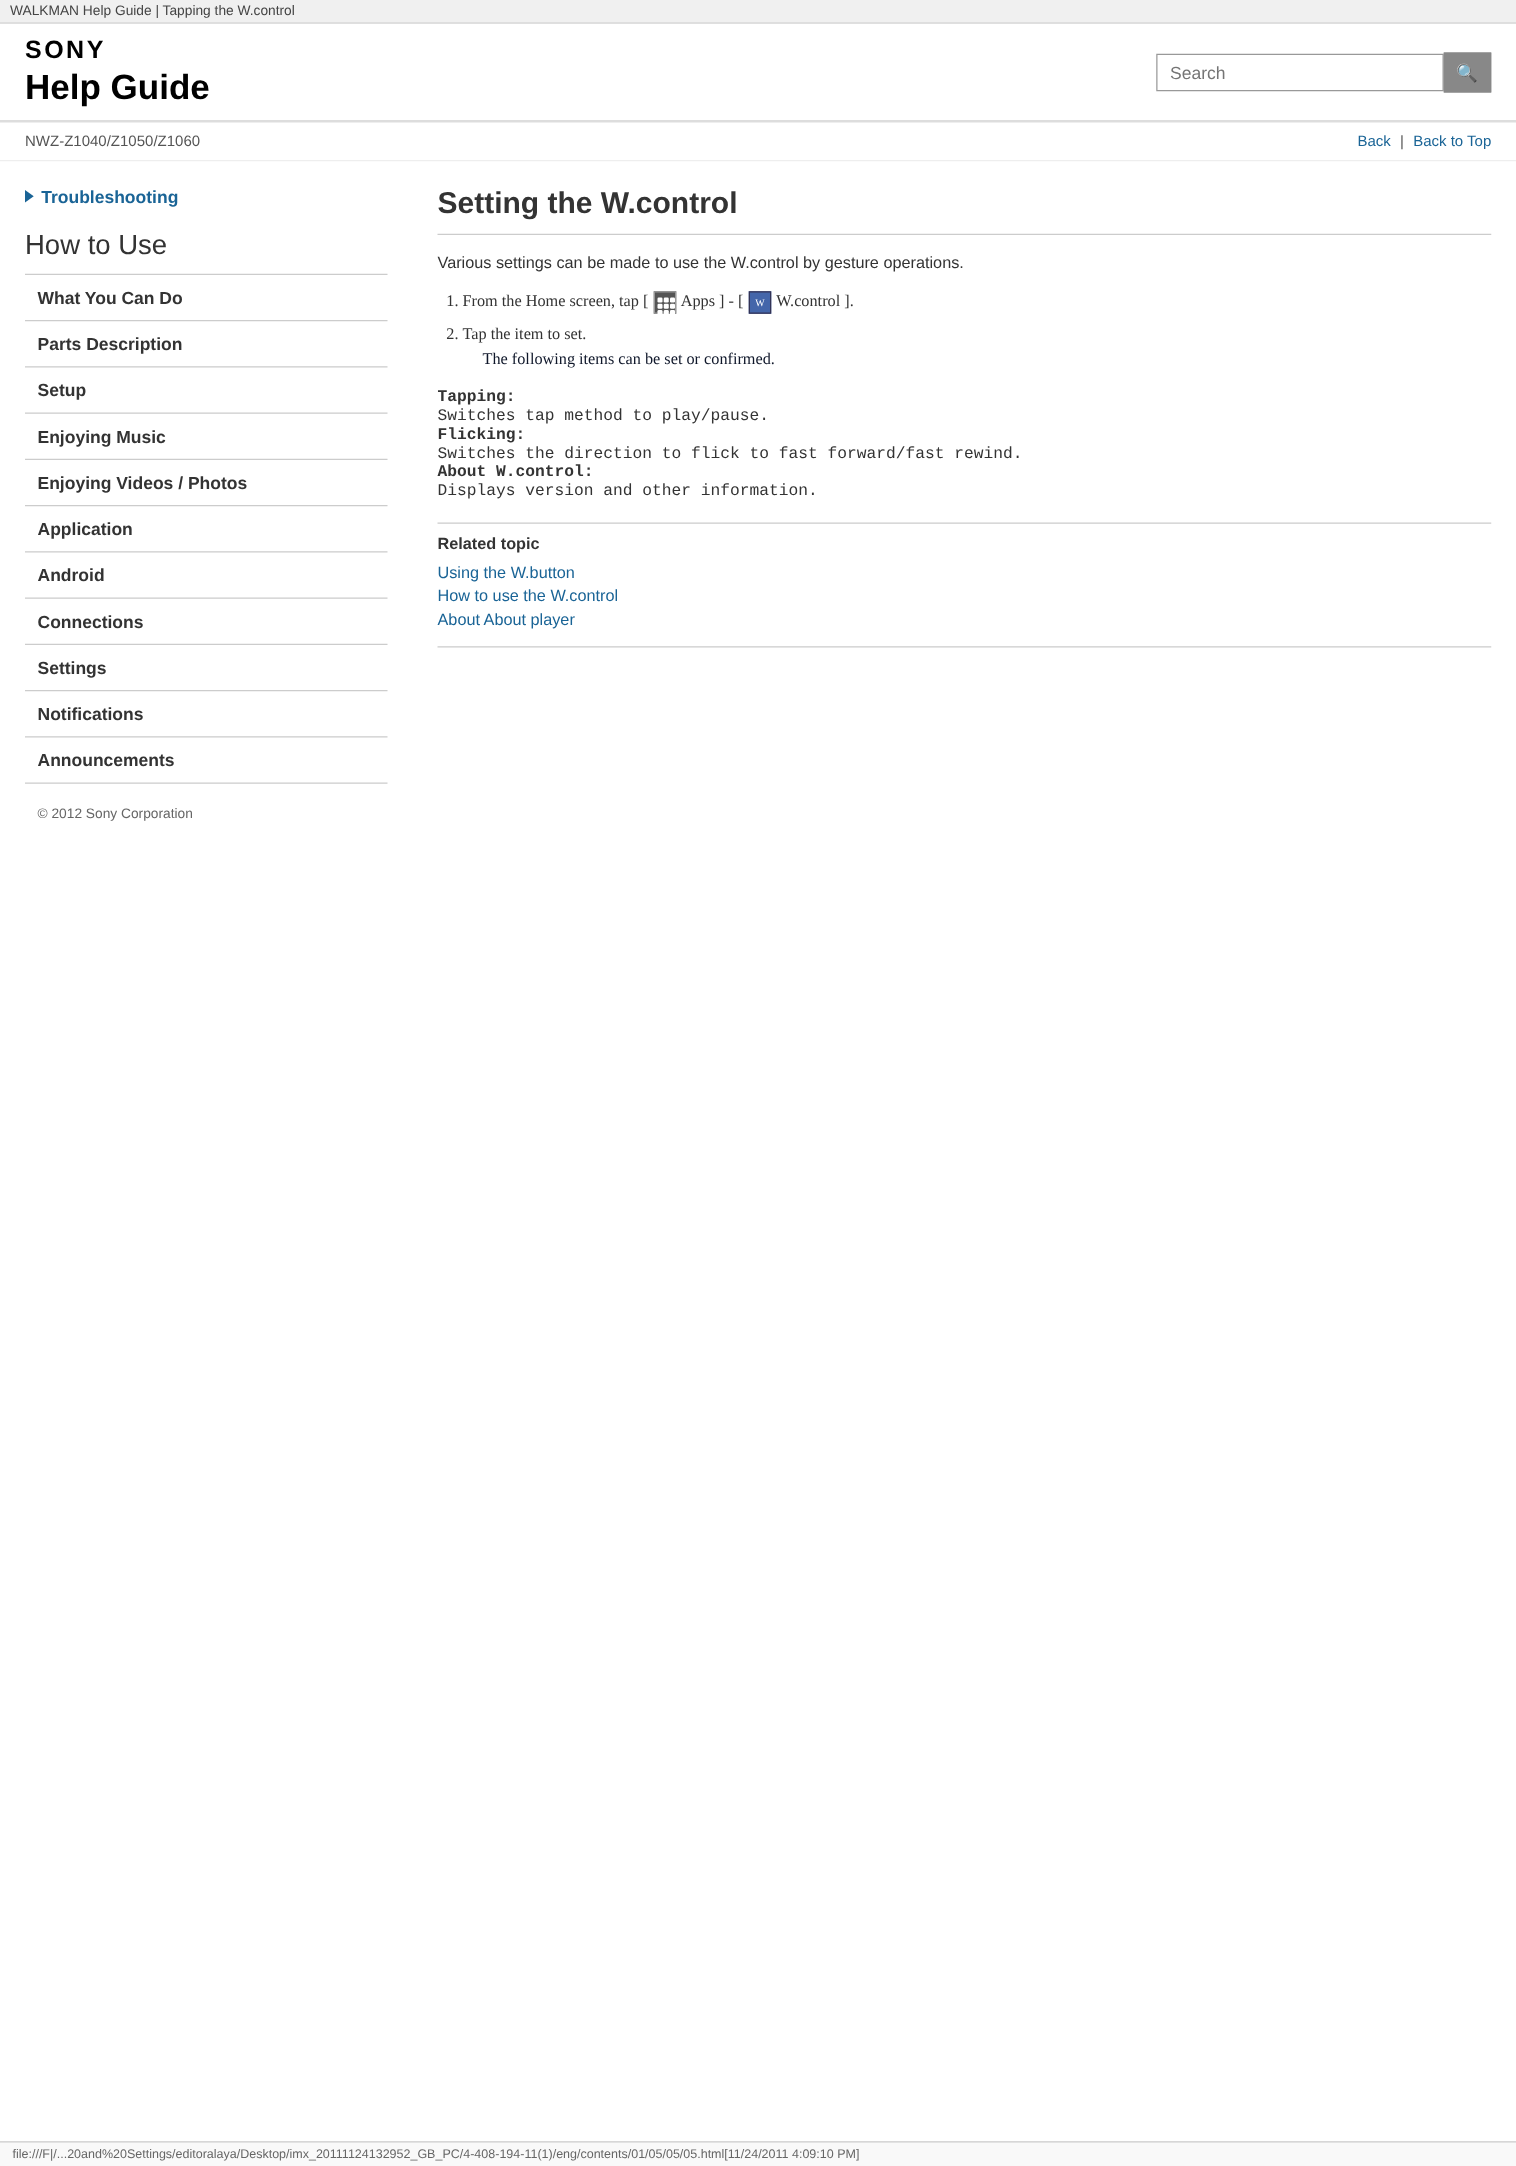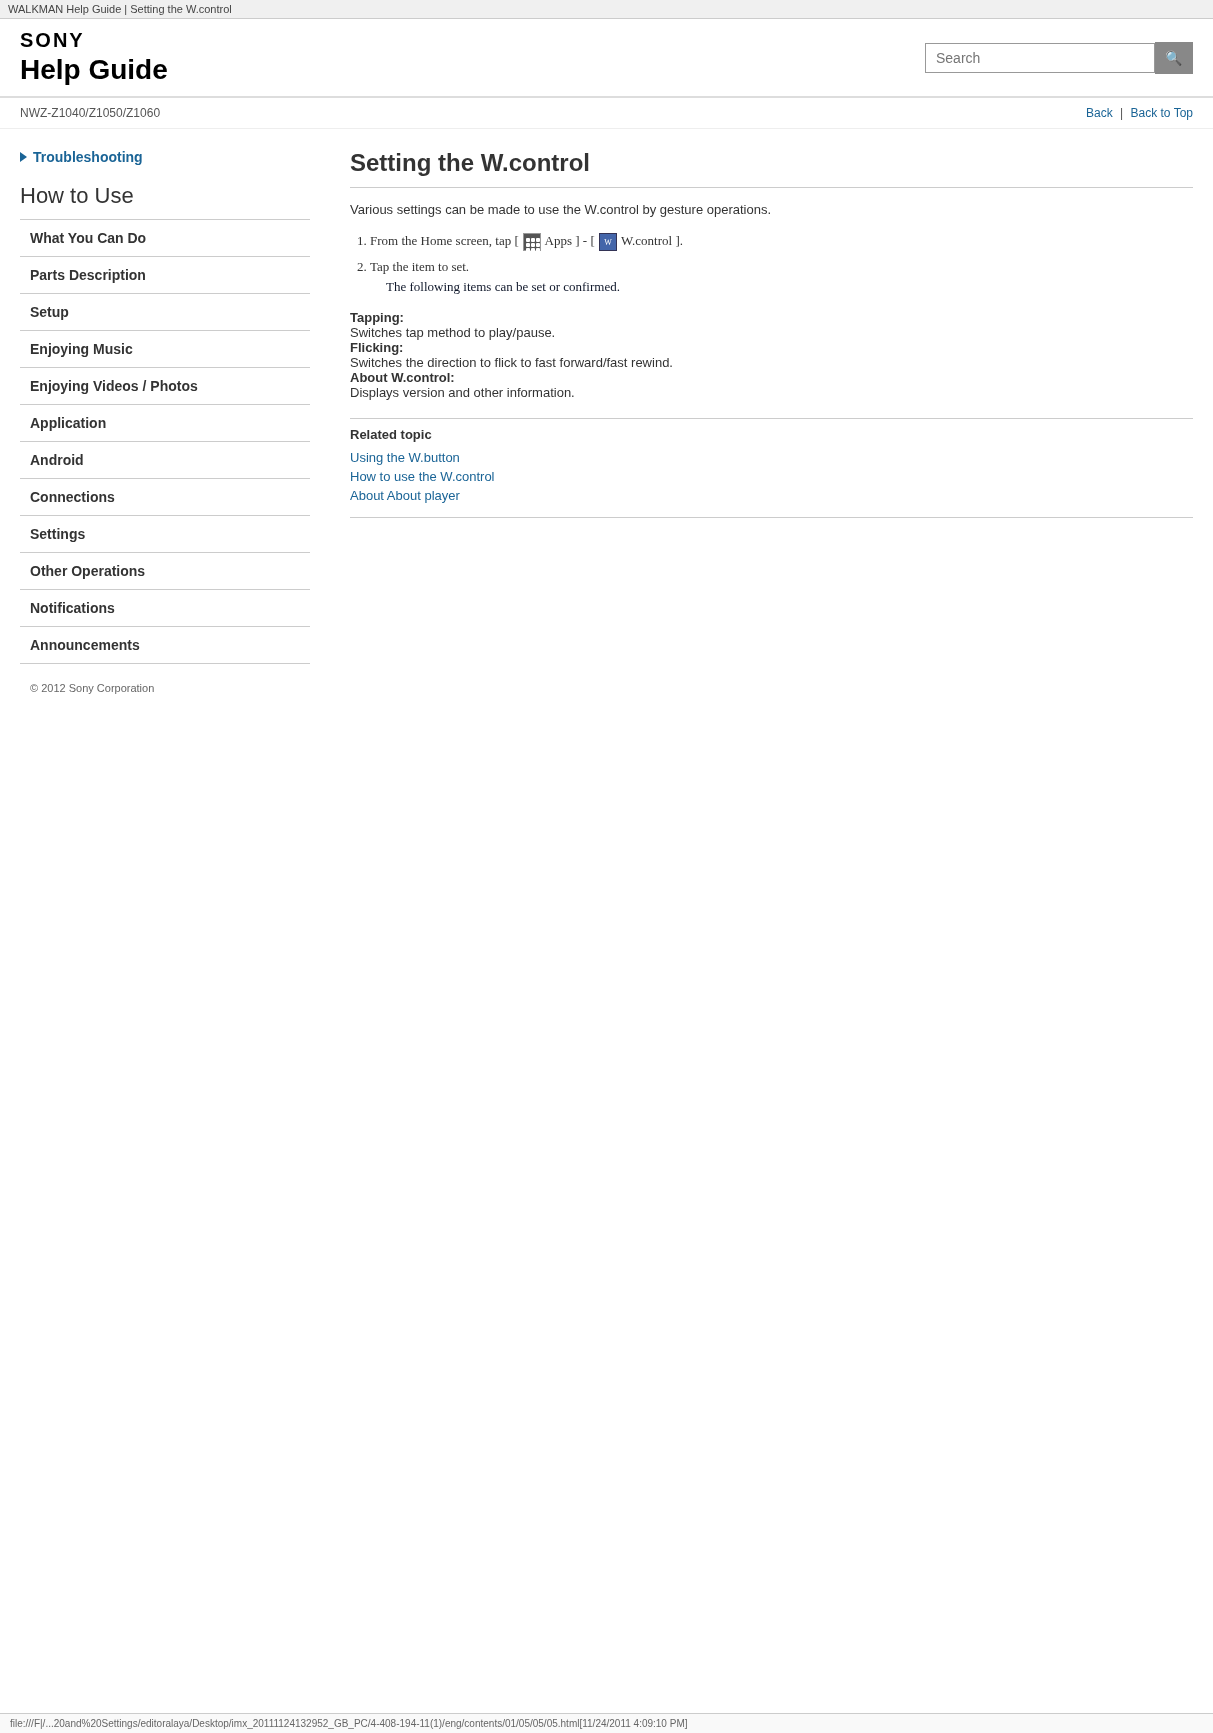--- a/index.html
+++ b/index.html
@@ -206,20 +206,21 @@
       text-align: center;
       line-height: 18px;
     }
     .step-sub {
       margin-left: 16px;
       font-size: 13px;
       color: #0f172a;
     }
     .tapping-section {
       margin-bottom: 14px;
+      font-family: Liberation Mono, monospace;
     }
     .tapping-label {
       font-weight: bold;
       font-size: 13px;
     }
     .tapping-desc {
       font-size: 13px;
       margin-bottom: 2px;
     }
     .flicking-label {
@@ -260,21 +261,21 @@
       position: fixed;
       bottom: 0;
       left: 0;
       right: 0;
     }
   </style>
 </head>
 <body>
 
 <div class="browser-title-bar">
-  <span>WALKMAN Help Guide | Setting the W.control</span>
+  <span>WALKMAN Help Guide | Tapping the W.control</span>
 </div>
 
 <div class="header-area">
   <div class="header-left">
     <div class="sony-logo">SONY</div>
     <div class="help-guide-title">Help Guide</div>
   </div>
   <div class="search-area">
     <input class="search-input" type="text" placeholder="Search" style="">
     <button class="search-button">
@@ -322,23 +323,20 @@
       <span>Application</span>
     </a>
     <a href="#" class="sidebar-item">
       <span>Android</span>
     </a>
     <a href="#" class="sidebar-item">
       <span>Connections</span>
     </a>
     <a href="#" class="sidebar-item">
       <span>Settings</span>
-    </a>
-    <a href="#" class="sidebar-item">
-      <span>Other Operations</span>
     </a>
     <a href="#" class="sidebar-item">
       <span>Notifications</span>
     </a>
     <a href="#" class="sidebar-item">
       <span>Announcements</span>
     </a>
 
     <div class="copyright">© 2012 Sony Corporation</div>
   </div>

